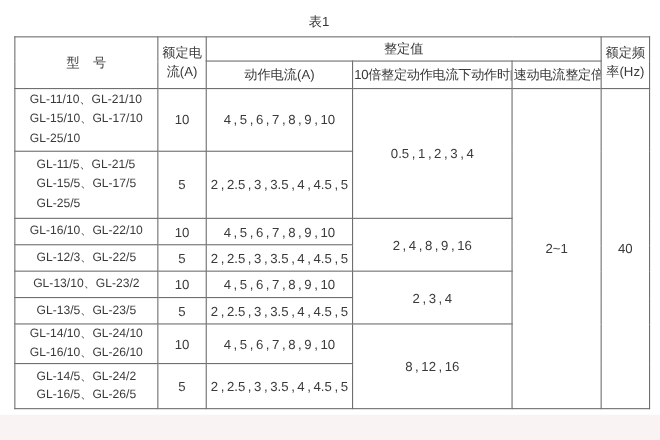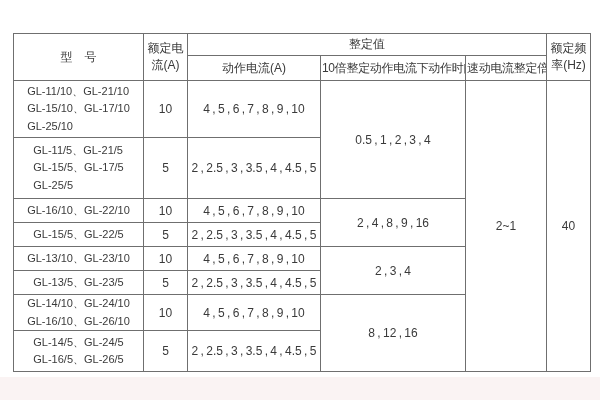--- a/index.html
+++ b/index.html
@@ -40,20 +40,21 @@
   .bottom-strip {
     position:absolute; left:0; bottom:0; width:600px; height:23px;
     background:#faf3f3;
   }
 </style>
 </head>
 <body>
 
 <div class="page">
 
+  <div class="table-title">表1</div>
 
   <table class="spec">
     <colgroup>
       <col style="width:130px">
         <col style="width:44px">
         <col style="width:133px">
       <col style="width:145px">
         <col style="width:81px">
         <col style="width:44px">
     </colgroup>
@@ -90,44 +91,44 @@
         <td>5</td>
         <td class="nums">2 , 2.5 , 3 , 3.5 , 4 , 4.5 , 5</td>
       </tr>
       <tr class="r-std">
         <td><span class="model-block">GL-16/10、GL-22/10</span></td>
         <td>10</td>
         <td class="nums">4 , 5 , 6 , 7 , 8 , 9 , 10</td>
         <td rowspan="2" class="nums">2 , 4 , 8 , 9 , 16</td>
       </tr>
       <tr class="r-std">
-        <td><span class="model-block">GL-15/5、GL-22/5</span></td>
+        <td><span class="model-block">GL-12/3、GL-22/5</span></td>
         <td>5</td>
         <td class="nums">2 , 2.5 , 3 , 3.5 , 4 , 4.5 , 5</td>
       </tr>
       <tr class="r-std">
-        <td><span class="model-block">GL-13/10、GL-23/10</span></td>
+        <td><span class="model-block">GL-13/10、GL-23/2</span></td>
         <td>10</td>
         <td class="nums">4 , 5 , 6 , 7 , 8 , 9 , 10</td>
         <td rowspan="2" class="nums">2 , 3 , 4</td>
       </tr>
       <tr class="r-std">
         <td><span class="model-block">GL-13/5、GL-23/5</span></td>
         <td>5</td>
         <td class="nums">2 , 2.5 , 3 , 3.5 , 4 , 4.5 , 5</td>
       </tr>
       <tr class="r-two">
         <td><span class="model-block">GL-14/10、GL-24/10
 GL-16/10、GL-26/10</span></td>
         <td>10</td>
         <td class="nums">4 , 5 , 6 , 7 , 8 , 9 , 10</td>
         <td rowspan="2" class="nums">8 , 12 , 16</td>
       </tr>
       <tr class="r-twob">
-        <td><span class="model-block">GL-14/5、GL-24/5
+        <td><span class="model-block">GL-14/5、GL-24/2
 GL-16/5、GL-26/5</span></td>
         <td>5</td>
         <td class="nums">2 , 2.5 , 3 , 3.5 , 4 , 4.5 , 5</td>
       </tr>
     </tbody>
   </table>
 
   <div class="bottom-strip"></div>
 
 </div>

